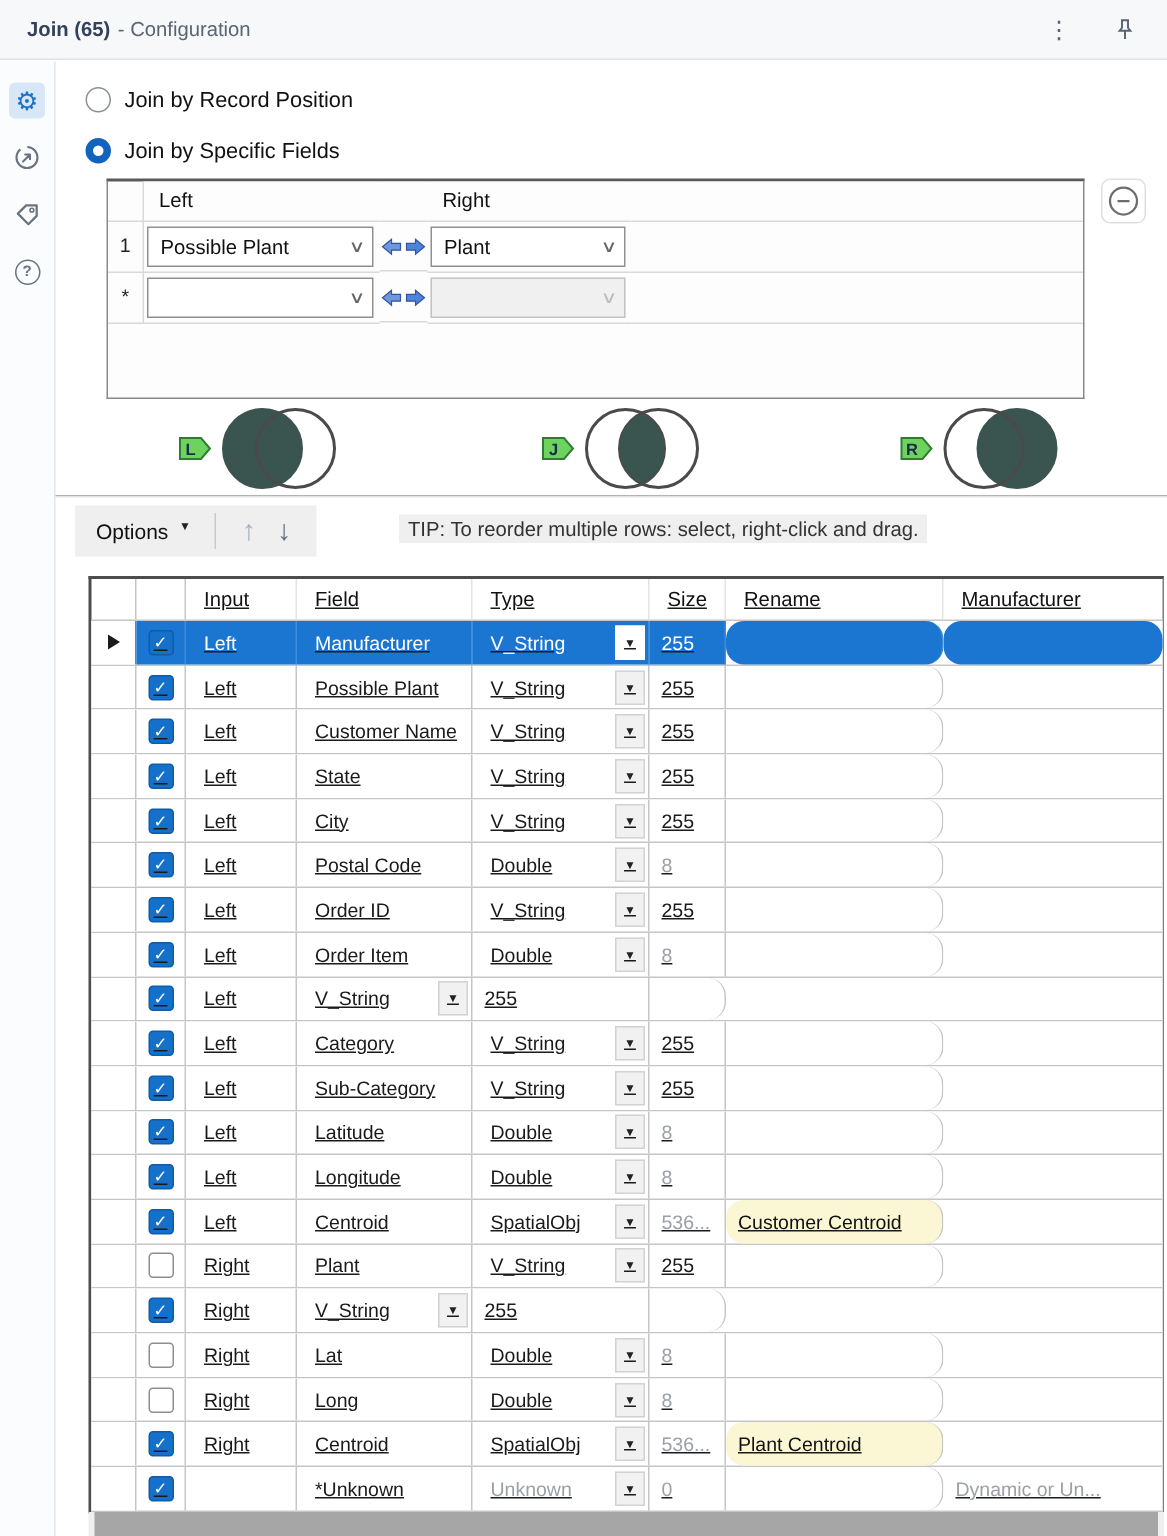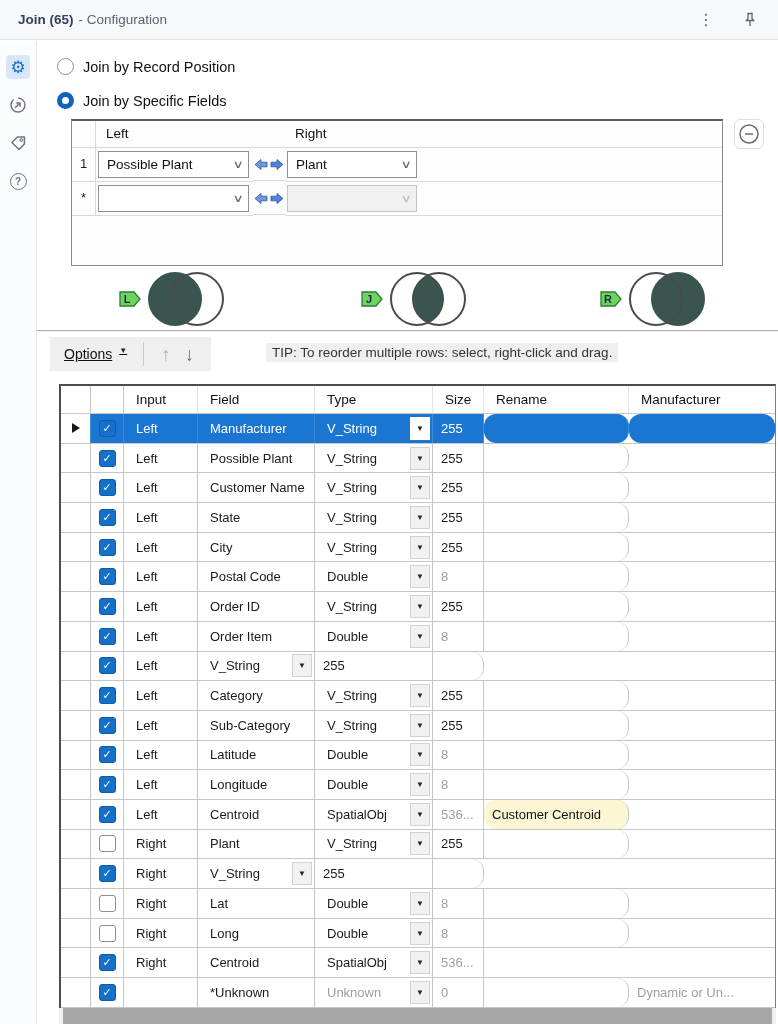--- a/index.html
+++ b/index.html
@@ -83,38 +83,38 @@
 
   
   .sep {
     position:absolute; left:37px; top:330px; width:741px; height:2px;
     border-top:1px solid #b3b3b3; border-bottom:1px solid #f0f0f0;
   }
 
   
   .toolbar { position:absolute; left:50px; top:337px; height:34px; display:flex; align-items:center; }
   .toolbar-cluster { background:#efefef; height:34px; display:flex; align-items:center; padding:0 10px 0 8px; }
-  .options-btn { display:flex; align-items:flex-start; gap:7px; font-size:14px; color:#111; padding:0 6px; cursor:pointer;text-decoration:underline; }
+  .options-btn { display:flex; align-items:flex-start; gap:7px; font-size:14px; color:#111; padding:0 6px; cursor:pointer; }
   .options-caret { font-size:8px; color:#222; }
   .tb-sep { width:1px; height:24px; background:#c9c9c9; margin:0 10px; }
   .arrow-btn { font-size:19px; padding:0 7px; cursor:pointer; line-height:1; }
   .arrow-up { color:#a8b2bc; }
   .arrow-down { color:#5d7185; }
   .tip-text {
     position:absolute; left:266px; top:343px; font-size:13.5px; color:#333;
     background:#efefef; padding:2px 6px;
   }
 
   
   .fields-grid {
     position:absolute; left:59px; top:384px; width:717px;
     border:1px solid #7d7d7d; border-left:2px solid #4d4d4d; border-top:2px solid #4d4d4d;
     background:#fff; font-size:13px;
   }
-  .ghead, .grow { display:grid; grid-template-columns:30px 33px 74px 117px 118px 51px 145px 1fr; }
+  .ghead, .grow { display:grid; grid-template-columns:30px 33px 74px 117px 118px 51px 145px 1fr;text-decoration:underline; }
   .ghead { height:28px; border-bottom:1px solid #c6c6c6; }
   .ghead .hcell { padding:6px 4px 0 12px; color:#111; font-size:13.5px; border-right:1px solid #e3e3e3; }
   .ghead .hcell:first-child, .ghead .hcell:nth-child(2) { border-right:1px solid #c6c6c6; }
   .ghead .hcell:last-child { border-right:none; }
   .grow { height:29.7px; border-bottom:1px solid #c6c6c6; background:#fff; }
   .cell { border-right:1px solid #c6c6c6; display:flex; align-items:center; overflow:hidden; white-space:nowrap; }
   .cell:last-child { border-right:none; }
   .cell.sel { justify-content:center; background:#fff; }
   .cell.cb { justify-content:center; }
   .cell.input, .cell.field { padding-left:12px; }
@@ -673,20 +673,21 @@
       </div>
       <div class="cell input">Right</div>
       <div class="cell field">Centroid</div>
       <div class="cell type">
         <span class="type-text">SpatialObj</span>
         <span class="dd-btn">
               <span class="dd-caret">▼</span>
             </span>
       </div>
       <div class="cell size muted">536...</div>
+      <div class="cell rename renamed">Plant Centroid</div>
       <div class="cell desc"></div>
     </div>
         <div class="grow">
       <div class="cell sel"></div>
       <div class="cell cb">
         <span class="checkbox checked">
               <span class="check">✓</span>
             </span>
       </div>
       <div class="cell input"></div>

